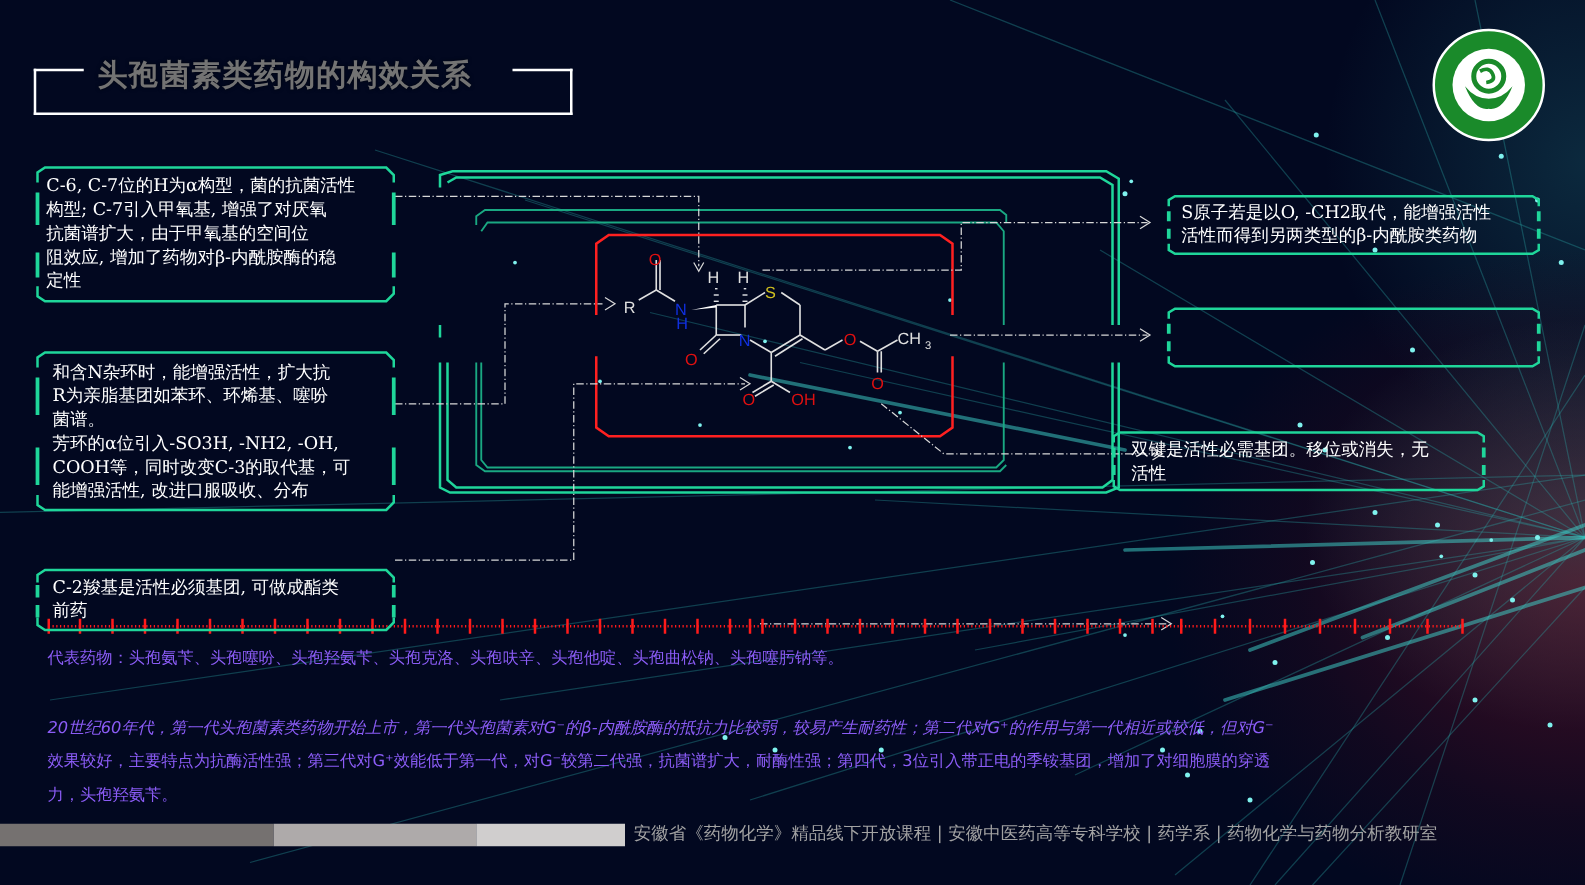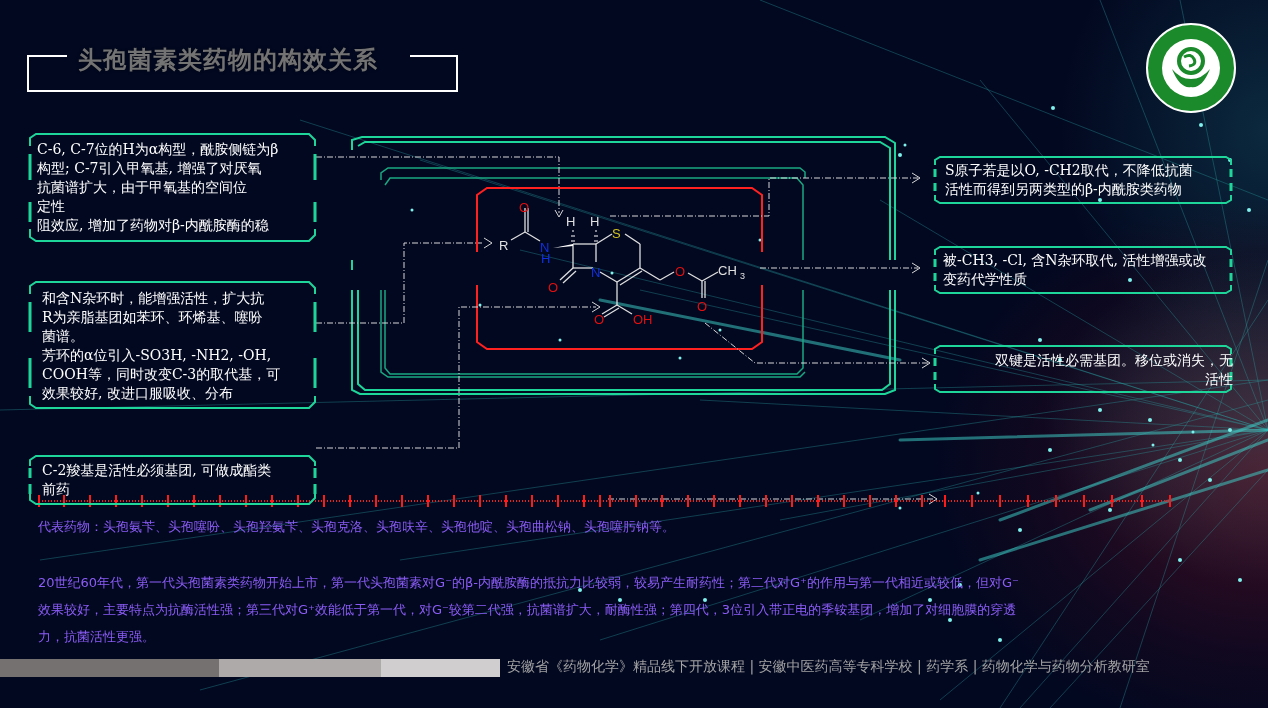--- a/index.html
+++ b/index.html
@@ -312,44 +312,44 @@
 <div class="callout" style="left:28px;top:132px;width:289px;height:111px;padding:8px 0 0 9px;">
   <svg class="box-frame" width="289" height="111">
     <path d="M2 14 L2 6 L8 2 L281 2 L287 8 L287 14" fill="none" stroke="#1fd69a" stroke-width="2"></path>
     <path d="M2 97 L2 105 L8 109 L281 109 L287 103 L287 97" fill="none" stroke="#1fd69a" stroke-width="2"></path>
     <line x1="2" y1="22" x2="2" y2="48" stroke="#1fd69a" stroke-width="3"></line>
     <line x1="2" y1="70" x2="2" y2="90" stroke="#1fd69a" stroke-width="3"></line>
     <line x1="287" y1="22" x2="287" y2="48" stroke="#1fd69a" stroke-width="3"></line>
     <line x1="287" y1="70" x2="287" y2="90" stroke="#1fd69a" stroke-width="3"></line>
   </svg>
   <div class="txt">
-    <div>C-6, C-7位的H为α构型，酰胺侧链为β</div>
+    <div>C-6, C-7位的H为α构型，菌的抗菌活性</div>
     <div>构型; C-7引入甲氧基, 增强了对厌氧</div>
     <div>抗菌谱扩大，由于甲氧基的空间位</div>
+    <div>阻效应, 增加了药物对β-内酰胺酶的稳</div>
     <div>定性</div>
-    <div>阻效应, 增加了药物对β-内酰胺酶的稳</div>
   </div>
 </div>
 
 <div class="callout" style="left:28px;top:280px;width:289px;height:130px;padding:9px 0 0 14px;">
   <svg class="box-frame" width="289" height="130">
     <path d="M2 14 L2 6 L8 2 L281 2 L287 8 L287 14" fill="none" stroke="#1fd69a" stroke-width="2"></path>
     <path d="M2 116 L2 124 L8 128 L281 128 L287 122 L287 116" fill="none" stroke="#1fd69a" stroke-width="2"></path>
     <line x1="2" y1="22" x2="2" y2="52" stroke="#1fd69a" stroke-width="3"></line>
     <line x1="2" y1="78" x2="2" y2="108" stroke="#1fd69a" stroke-width="3"></line>
     <line x1="287" y1="22" x2="287" y2="52" stroke="#1fd69a" stroke-width="3"></line>
     <line x1="287" y1="78" x2="287" y2="108" stroke="#1fd69a" stroke-width="3"></line>
   </svg>
   <div class="txt">
     <div>和含N杂环时，能增强活性，扩大抗</div>
     <div>R为亲脂基团如苯环、环烯基、噻吩</div>
     <div>菌谱。</div>
     <div>芳环的α位引入-SO3H, -NH2, -OH,</div>
     <div>COOH等，同时改变C-3的取代基，可</div>
-    <div>效果较好, 改进口服吸收、分布</div>
+    <div>能增强活性, 改进口服吸收、分布</div>
   </div>
 </div>
 
 <div class="callout" style="left:28px;top:426px;width:289px;height:52px;padding:7px 0 0 14px;margin-top:28px;">
   <svg class="box-frame" width="289" height="52">
     <path d="M2 12 L2 6 L8 2 L281 2 L287 8 L287 12" fill="none" stroke="#1fd69a" stroke-width="2"></path>
     <path d="M2 40 L2 46 L8 50 L281 50 L287 44 L287 40" fill="none" stroke="#1fd69a" stroke-width="2"></path>
     <line x1="2" y1="14" x2="2" y2="24" stroke="#1fd69a" stroke-width="3"></line>
     <line x1="2" y1="30" x2="2" y2="40" stroke="#1fd69a" stroke-width="3"></line>
     <line x1="287" y1="14" x2="287" y2="24" stroke="#1fd69a" stroke-width="3"></line>
@@ -364,59 +364,55 @@
 <div class="callout" style="left:933px;top:155px;width:300px;height:50px;padding:6px 0 0 12px;">
   <svg class="box-frame" width="300" height="50">
     <path d="M2 10 L2 5 L7 2 L293 2 L298 5 L298 10" fill="none" stroke="#1fd69a" stroke-width="2"></path>
     <path d="M2 40 L2 45 L7 48 L293 48 L298 45 L298 40" fill="none" stroke="#1fd69a" stroke-width="2"></path>
     <line x1="2" y1="14" x2="2" y2="22" stroke="#1fd69a" stroke-width="3"></line>
     <line x1="2" y1="28" x2="2" y2="36" stroke="#1fd69a" stroke-width="3"></line>
     <line x1="298" y1="14" x2="298" y2="22" stroke="#1fd69a" stroke-width="3"></line>
     <line x1="298" y1="28" x2="298" y2="36" stroke="#1fd69a" stroke-width="3"></line>
   </svg>
   <div class="txt">
-    <div>S原子若是以O, -CH2取代，不降低抗菌</div>
+    <div>S原子若是以O, -CH2取代，能增强活性</div>
     <div>活性而得到另两类型的β-内酰胺类药物</div>
   </div>
 </div>
 
 <div class="callout" style="left:933px;top:245px;width:300px;height:50px;padding:6px 0 0 10px;">
   <svg class="box-frame" width="300" height="50">
     <path d="M2 10 L2 5 L7 2 L293 2 L298 5 L298 10" fill="none" stroke="#1fd69a" stroke-width="2"></path>
     <path d="M2 40 L2 45 L7 48 L293 48 L298 45 L298 40" fill="none" stroke="#1fd69a" stroke-width="2"></path>
     <line x1="2" y1="14" x2="2" y2="22" stroke="#1fd69a" stroke-width="3"></line>
     <line x1="2" y1="28" x2="2" y2="36" stroke="#1fd69a" stroke-width="3"></line>
     <line x1="298" y1="14" x2="298" y2="22" stroke="#1fd69a" stroke-width="3"></line>
     <line x1="298" y1="28" x2="298" y2="36" stroke="#1fd69a" stroke-width="3"></line>
   </svg>
-  <div class="txt">
-    <div>被-CH3, -Cl, 含N杂环取代, 活性增强或改</div>
-    <div>变药代学性质</div>
-  </div>
-</div>
-
-<div class="callout" style="left:933px;top:344px;width:300px;height:50px;padding:7px 0 0 16px;text-align:right;">
+</div>
+
+<div class="callout" style="left:889px;top:344px;width:300px;height:50px;padding:7px 0 0 16px;">
   <svg class="box-frame" width="300" height="50">
     <path d="M2 10 L2 5 L7 2 L293 2 L298 5 L298 10" fill="none" stroke="#1fd69a" stroke-width="2"></path>
     <path d="M2 40 L2 45 L7 48 L293 48 L298 45 L298 40" fill="none" stroke="#1fd69a" stroke-width="2"></path>
     <line x1="2" y1="14" x2="2" y2="22" stroke="#1fd69a" stroke-width="3"></line>
     <line x1="2" y1="28" x2="2" y2="36" stroke="#1fd69a" stroke-width="3"></line>
     <line x1="298" y1="14" x2="298" y2="22" stroke="#1fd69a" stroke-width="3"></line>
     <line x1="298" y1="28" x2="298" y2="36" stroke="#1fd69a" stroke-width="3"></line>
   </svg>
   <div class="txt">
     <div>双键是活性必需基团。移位或消失，无</div>
     <div>活性</div>
   </div>
 </div>
 
 <div class="desc" style="left:38px;top:513px;white-space:nowrap;">代表药物：头孢氨苄、头孢噻吩、头孢羟氨苄、头孢克洛、头孢呋辛、头孢他啶、头孢曲松钠、头孢噻肟钠等。</div>
 
 <div class="desc" style="left:38px;top:569px;width:1200px;">
-  <div style="white-space:nowrap;">20世纪60年代，第一代头孢菌素类药物开始上市，第一代头孢菌素对G⁻的β-内酰胺酶的抵抗力比较弱，较易产生耐药性；第二代对G⁺的作用与第一代相近或较低，但对G⁻</div>
+  <div style="white-space:nowrap;font-style:italic;">20世纪60年代，第一代头孢菌素类药物开始上市，第一代头孢菌素对G⁻的β-内酰胺酶的抵抗力比较弱，较易产生耐药性；第二代对G⁺的作用与第一代相近或较低，但对G⁻</div>
   <div style="white-space:nowrap;">效果较好，主要特点为抗酶活性强；第三代对G⁺效能低于第一代，对G⁻较第二代强，抗菌谱扩大，耐酶性强；第四代，3位引入带正电的季铵基团，增加了对细胞膜的穿透</div>
-  <div style="white-space:nowrap;">力，抗菌活性更强。</div>
+  <div style="white-space:nowrap;">力，头孢羟氨苄。</div>
 </div>
 
 <div class="footer-bar" style="left:0;width:219px;background:#757170;"></div>
 <div class="footer-bar" style="left:219px;width:162px;background:#aeaaaa;"></div>
 <div class="footer-bar" style="left:381px;width:119px;background:#d0cece;"></div>
 <div class="footer-text">安徽省《药物化学》精品线下开放课程 | 安徽中医药高等专科学校 | 药学系 | 药物化学与药物分析教研室</div>
 
 </body></html>

